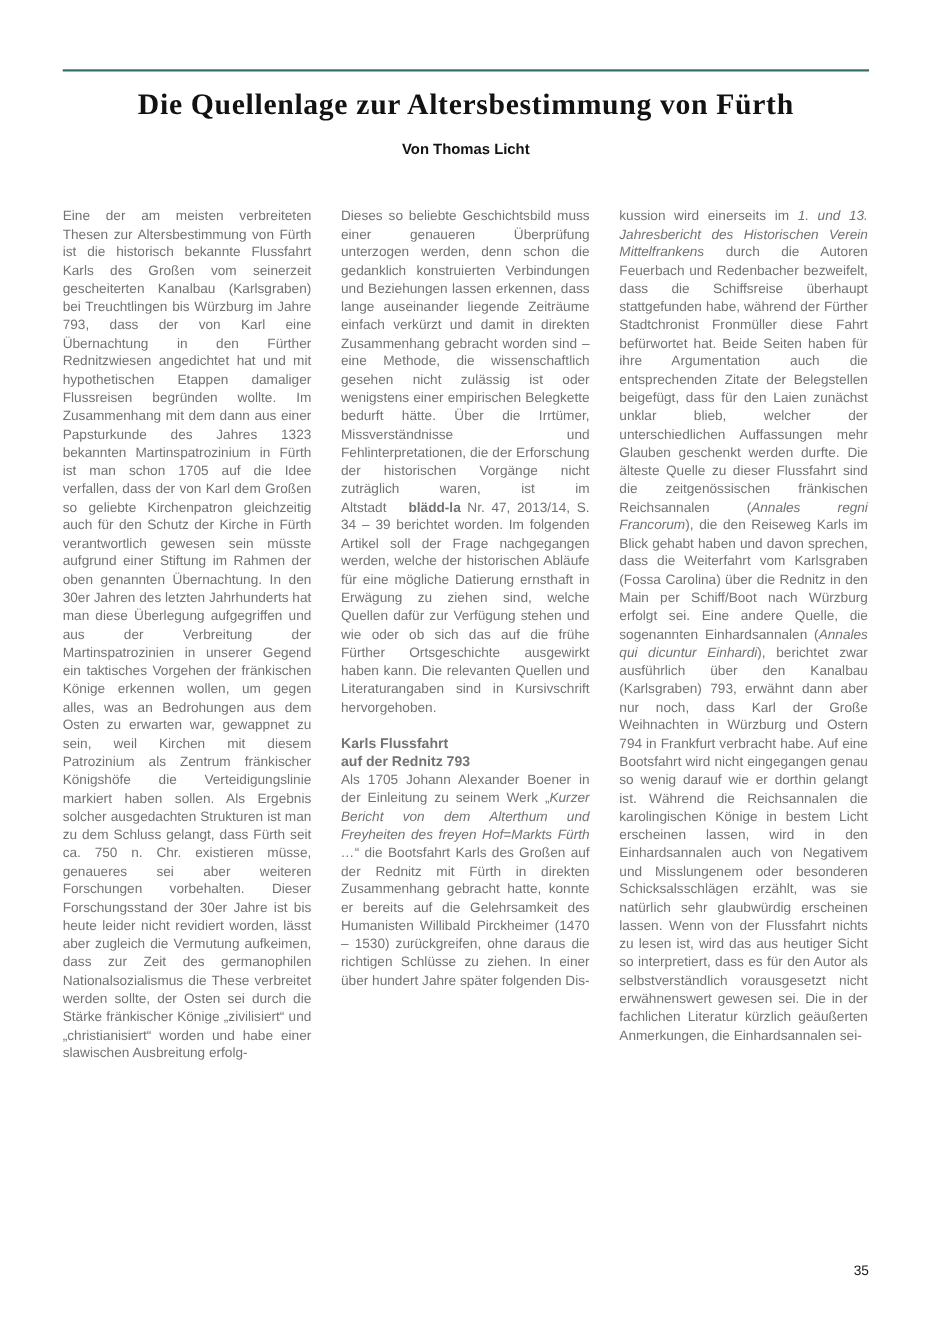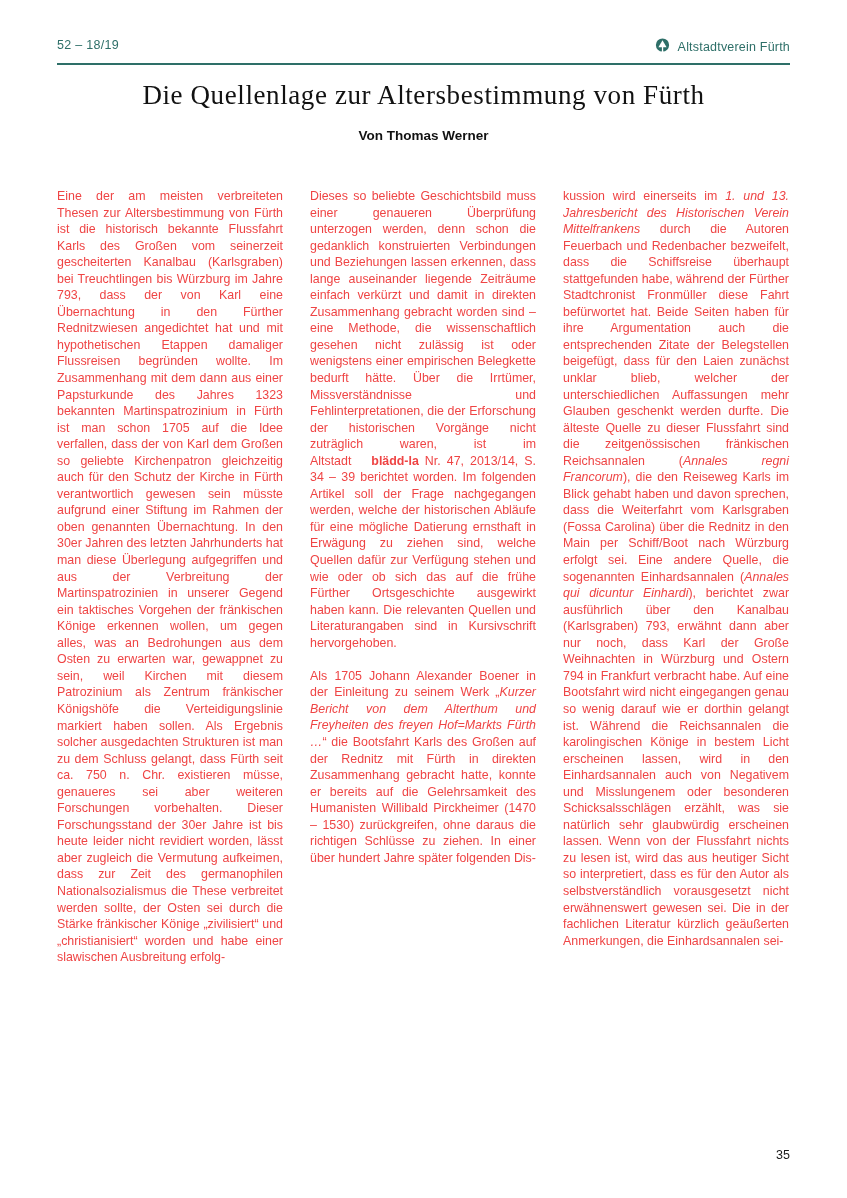--- a/index.html
+++ b/index.html
@@ -66,21 +66,21 @@
   }
 
   
   .title {
     position: absolute;
     left: 57px;
     top: 80px;
     width: 733px;
     text-align: center;
     font-family: "Liberation Serif", serif;
-    font-weight: normal;
+    font-weight: bold;
     font-size: 27px;
     letter-spacing: 0.6px;
     color: #121212;
   }
   .byline {
     position: absolute;
     left: 57px;
     top: 128px;
     width: 733px;
     text-align: center;
@@ -101,21 +101,21 @@
     gap: 27px;
   }
   .col {
     width: 226px;
     font-family: "Liberation Sans", sans-serif;
     font-size: 12.4px;
     line-height: 16.55px;
     text-align: justify;
     text-justify: inter-word;
     hyphens: auto;
-    color: #ef4444;
+    color: #737373;
   }
   .col p {
     margin: 0;
   }
   .col p + p {
     margin-top: 16.5px;
   }
   .subhead {
     font-weight: bold;
     font-size: 12.8px;
@@ -137,48 +137,37 @@
     font-size: 12.5px;
     color: #1a1a1a;
     text-align: right;
   }
 </style>
 </head>
 <body>
 
 <div class="page">
 
-  <div class="header">
-    <div class="header-left">52 – 18/19</div>
-    <div class="header-right">
-      <span class="tree-icon-wrap">
-        <svg class="tree-icon" viewBox="0 0 17 18" xmlns="http://www.w3.org/2000/svg">
-          <circle cx="8.5" cy="7" r="6.6" fill="#2e6f68"></circle>
-          <path d="M8.5 2.2 L12.6 9.2 L4.4 9.2 Z" fill="#ffffff"></path>
-          <rect x="7.9" y="8.6" width="1.3" height="7.2" fill="#ffffff"></rect>
-        </svg>
-      </span>
-      <span class="label">Altstadtverein Fürth</span>
-    </div>
-  </div>
   <div class="header-rule"></div>
 
   <div class="title">Die Quellenlage zur Altersbestimmung von Fürth</div>
-  <div class="byline">Von Thomas Werner</div>
+  <div class="byline">Von Thomas Licht</div>
 
   <div class="columns">
 
     <div class="col">
       <p>Eine der am meisten verbreiteten Thesen zur Altersbestimmung von Fürth ist die historisch bekannte Flussfahrt Karls des Großen vom seinerzeit gescheiterten Kanalbau (Karlsgraben) bei Treuchtlingen bis Würzburg im Jahre 793, dass der von Karl eine Übernachtung in den Fürther Rednitzwiesen angedichtet hat und mit hypothetischen Etappen damaliger Flussreisen begründen wollte. Im Zusammenhang mit dem dann aus einer Papsturkunde des Jahres 1323 bekannten Martinspatrozinium in Fürth ist man schon 1705 auf die Idee verfallen, dass der von Karl dem Großen so geliebte Kirchenpatron gleichzeitig auch für den Schutz der Kirche in Fürth verantwortlich gewesen sein müsste aufgrund einer Stiftung im Rahmen der oben genannten Übernachtung. In den 30er Jahren des letzten Jahrhunderts hat man diese Überlegung aufgegriffen und aus der Verbreitung der Martinspatrozinien in unserer Gegend ein taktisches Vorgehen der fränkischen Könige erkennen wollen, um gegen alles, was an Bedrohungen aus dem Osten zu erwarten war, gewappnet zu sein, weil Kirchen mit diesem Patrozinium als Zentrum fränkischer Königshöfe die Verteidigungslinie markiert haben sollen. Als Ergebnis solcher ausgedachten Strukturen ist man zu dem Schluss gelangt, dass Fürth seit ca. 750 n. Chr. existieren müsse, genaueres sei aber weiteren Forschungen vorbehalten. Dieser Forschungsstand der 30er Jahre ist bis heute leider nicht revidiert worden, lässt aber zugleich die Vermutung aufkeimen, dass zur Zeit des germanophilen Nationalsozialismus die These verbreitet werden sollte, der Osten sei durch die Stärke fränkischer Könige „zivilisiert“ und „christianisiert“ worden und habe einer slawischen Ausbreitung erfolg-</p>
     </div>
 
     <div class="col">
       <p>
         <span>Dieses so beliebte Geschichtsbild muss einer genaueren Überprüfung unterzogen werden, denn schon die gedanklich konstruierten Verbindungen und Beziehungen lassen erkennen, dass lange auseinander liegende Zeiträume einfach verkürzt und damit in direkten Zusammenhang gebracht worden sind – eine Methode, die wissenschaftlich gesehen nicht zulässig ist oder wenigstens einer empirischen Belegkette bedurft hätte. Über die Irrtümer, Missverständnisse und Fehlinterpretationen, die der Erforschung der historischen Vorgänge nicht zuträglich waren, ist im Altstadt</span><b>blädd-la</b><span> Nr. 47, 2013/14, S. 34 – 39 berichtet worden. Im folgenden Artikel soll der Frage nachgegangen werden, welche der historischen Abläufe für eine mögliche Datierung ernsthaft in Erwägung zu ziehen sind, welche Quellen dafür zur Verfügung stehen und wie oder ob sich das auf die frühe Fürther Ortsgeschichte ausgewirkt haben kann. Die relevanten Quellen und Literaturangaben sind in Kursivschrift hervorgehoben.</span>
       </p>
+      <div class="subhead" style="white-space: pre-line;">Karls Flussfahrt
+auf der Rednitz 793</div>
       <p>
         <span>Als 1705 Johann Alexander Boener in der Einleitung zu seinem Werk „</span><i>Kurzer Bericht von dem Alterthum und Freyheiten des freyen Hof=Markts Fürth …</i><span>“ die Bootsfahrt Karls des Großen auf der Rednitz mit Fürth in direkten Zusammenhang gebracht hatte, konnte er bereits auf die Gelehrsamkeit des Humanisten Willibald Pirckheimer (1470 – 1530) zurückgreifen, ohne daraus die richtigen Schlüsse zu ziehen. In einer über hundert Jahre später folgenden Dis-</span>
       </p>
     </div>
 
     <div class="col">
       <p>
         <span>kussion wird einerseits im </span><i>1. und 13. Jahresbericht des Historischen Verein Mittelfrankens</i><span> durch die Autoren Feuerbach und Redenbacher bezweifelt, dass die Schiffsreise überhaupt stattgefunden habe, während der Fürther Stadtchronist Fronmüller diese Fahrt befürwortet hat. Beide Seiten haben für ihre Argumentation auch die entsprechenden Zitate der Belegstellen beigefügt, dass für den Laien zunächst unklar blieb, welcher der unterschiedlichen Auffassungen mehr Glauben geschenkt werden durfte. Die älteste Quelle zu dieser Flussfahrt sind die zeitgenössischen fränkischen Reichsannalen (</span><i>Annales regni Francorum</i><span>), die den Reiseweg Karls im Blick gehabt haben und davon sprechen, dass die Weiterfahrt vom Karlsgraben (Fossa Carolina) über die Rednitz in den Main per Schiff/Boot nach Würzburg erfolgt sei. Eine andere Quelle, die sogenannten Einhardsannalen (</span><i>Annales qui dicuntur Einhardi</i><span>), berichtet zwar ausführlich über den Kanalbau (Karlsgraben) 793, erwähnt dann aber nur noch, dass Karl der Große Weihnachten in Würzburg und Ostern 794 in Frankfurt verbracht habe. Auf eine Bootsfahrt wird nicht eingegangen genau so wenig darauf wie er dorthin gelangt ist. Während die Reichsannalen die karolingischen Könige in bestem Licht erscheinen lassen, wird in den Einhardsannalen auch von Negativem und Misslungenem oder besonderen Schicksalsschlägen erzählt, was sie natürlich sehr glaubwürdig erscheinen lassen. Wenn von der Flussfahrt nichts zu lesen ist, wird das aus heutiger Sicht so interpretiert, dass es für den Autor als selbstverständlich vorausgesetzt nicht erwähnenswert gewesen sei. Die in der fachlichen Literatur kürzlich geäußerten Anmerkungen, die Einhardsannalen sei-</span>
       </p>
     </div>

